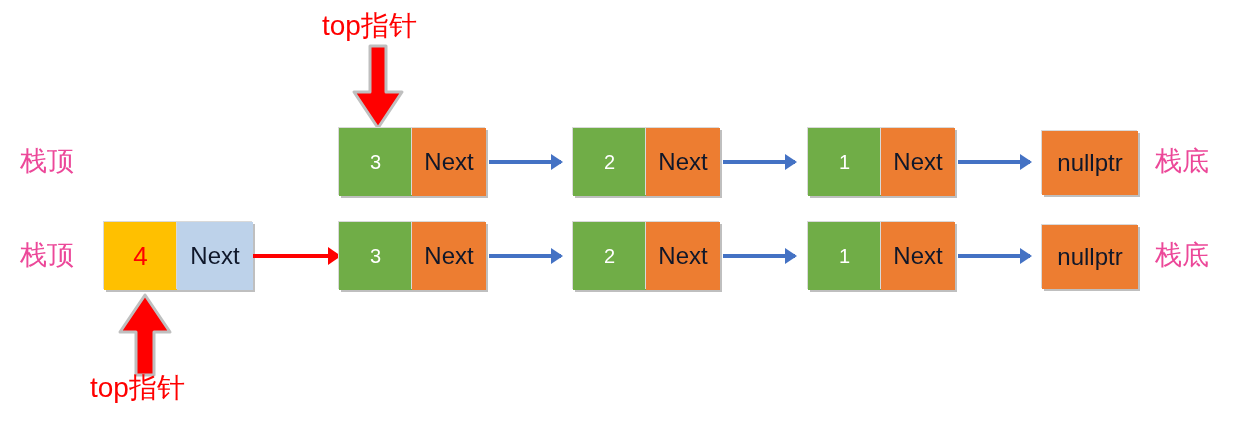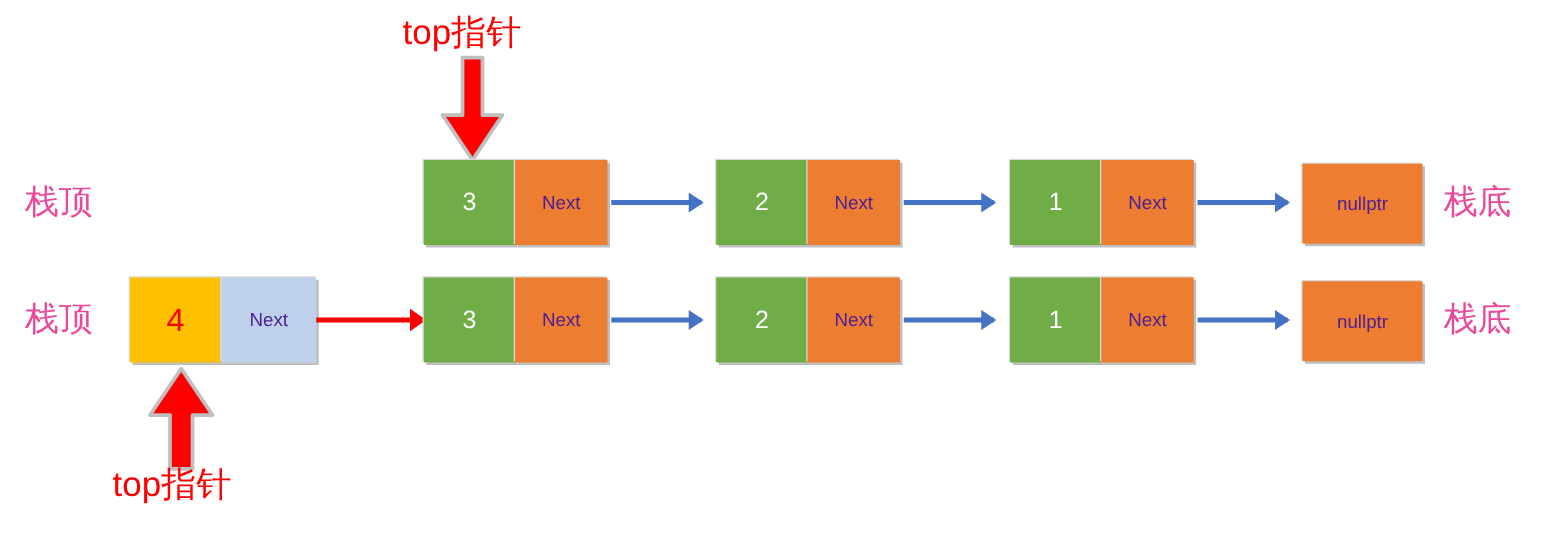--- a/index.html
+++ b/index.html
@@ -10,21 +10,21 @@
   #stage{position:absolute;left:0;top:0;width:1245px;height:429px;padding-left:42px;}
 
   
   .cell{
     position:absolute;box-sizing:border-box;
     display:flex;align-items:center;justify-content:center;
     font-size:20px;line-height:1;
     box-shadow:2px 2px 0 0 #bfbfbf, -1px -1px 0 0 #d9d9d9;
   }
   .cell-val{color:#ffffff;}
-  .cell-next{color:#4c1d95;font-size:15px;}
+  .cell-next{color:#0f172a;font-size:24px;}
   .green{background:#70AD47;}
   .orange{background:#ED7D31;}
   .yellow{background:#FFC000;}
   .lightblue{background:#BDD2EA;}
   .val-red{color:#FF0000;font-size:26px;}
 
   
   .side-label{
     position:absolute;color:#ec4899;font-size:27px;line-height:1;
     white-space:nowrap;

